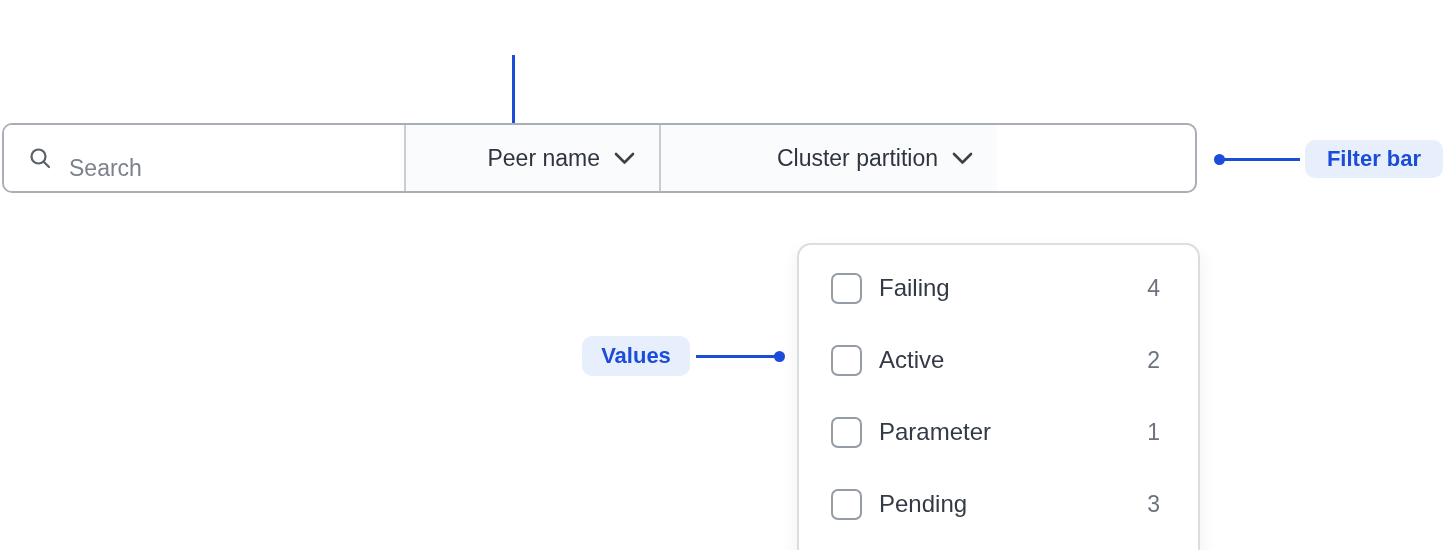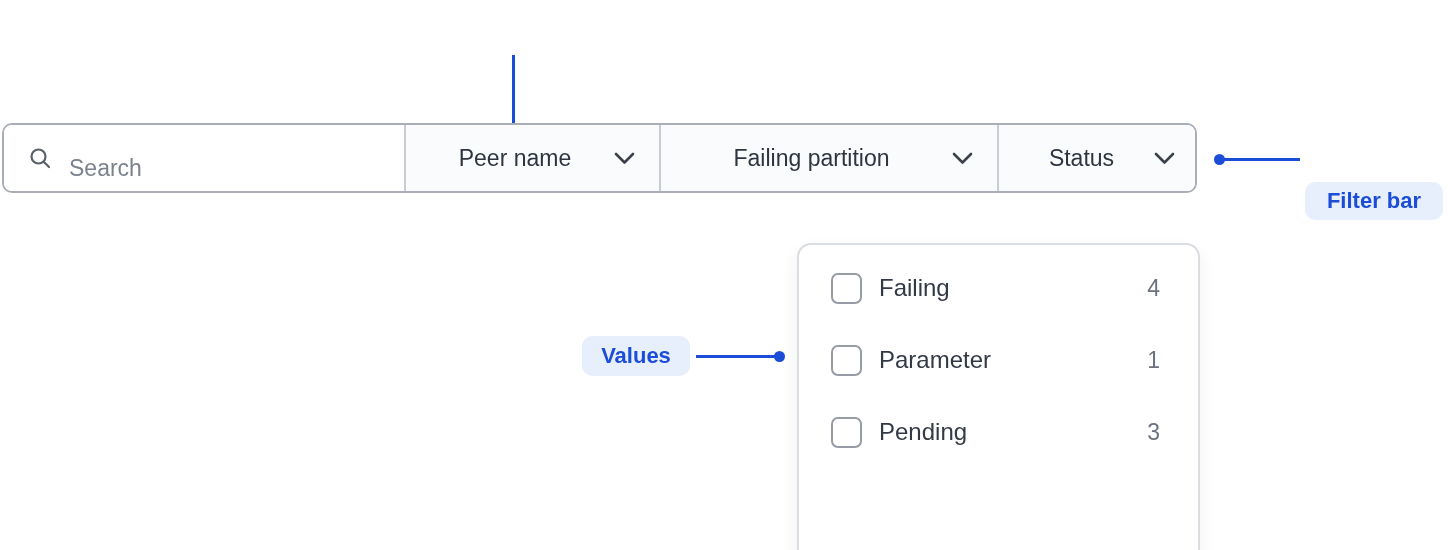--- a/index.html
+++ b/index.html
@@ -12,21 +12,21 @@
 
   
   .badge {
     position: absolute;
     display: flex; align-items: center; justify-content: center;
     background: #e8effc; color: #1b4dd8;
     font-size: 22px; font-weight: 600;
     border-radius: 10px; white-space: nowrap;
   }
   #badge-parameter { left: 437px; top: 13px;  width: 153px; height: 40px; }
-  #badge-filterbar { left: 1305px; top: 140px; width: 138px; height: 38px; margin-top: 42px; }
+  #badge-filterbar { left: 1305px; top: 140px; width: 138px; height: 38px; }
   #badge-values    { left: 582px; top: 336px; width: 108px; height: 40px; }
 
   
   .conn { position: absolute; background: #1b4dd8; }
   .dot  { position: absolute; width: 11px; height: 11px; border-radius: 50%; background: #1b4dd8; }
   #line-parameter { left: 512px; top: 55px;  width: 3px;  height: 87px; }
   #dot-parameter  { left: 508px; top: 137px; }
   #line-filterbar { left: 1220px; top: 158px; width: 80px; height: 3px; }
   #dot-filterbar  { left: 1214px; top: 154px; }
   #line-values    { left: 696px; top: 355px; width: 84px; height: 3px; }
@@ -48,21 +48,21 @@
     border: none; outline: none; background: transparent;
     font-family: inherit; font-size: 23px; color: #2e3540;
     width: 100%; padding: 0; margin-top: 20px;
   }
   .fb-search input::placeholder { color: #7b828c; opacity: 1; }
   .fb-dropdown {
     background: #fafbfc; cursor: pointer;
     padding: 0 24px; justify-content: space-between;
   }
   .fb-dropdown .fb-label {
-    flex: 1; text-align: center;
+    flex: 1; text-align: right;
     font-size: 23px; font-weight: 500; color: #2e3540; white-space: nowrap;
   }
   .fb-dropdown .chev { flex: 0 0 auto; margin-left: 14px; display: block; }
   #dd-peer    { flex: 0 0 255px; }
   #dd-cluster { flex: 0 0 338px; }
   #dd-status  { flex: 0 0 202px; }
 
   
   .panel {
     position: absolute; left: 797px; top: 205px;
@@ -114,43 +114,42 @@
     </div>
 
     <div class="fb-section fb-dropdown" id="dd-peer">
       <span class="fb-label">Peer name</span>
       <svg class="chev" width="21" height="13" viewBox="0 0 21 13" fill="none" stroke="#3a414b" stroke-width="2.6" stroke-linecap="round" stroke-linejoin="round">
         <polyline points="2,2 10.5,10.5 19,2"></polyline>
       </svg>
     </div>
 
     <div class="fb-section fb-dropdown" id="dd-cluster">
-      <span class="fb-label">Failing partition</span>
+      <span class="fb-label">Cluster partition</span>
       <svg class="chev" width="21" height="13" viewBox="0 0 21 13" fill="none" stroke="#3a414b" stroke-width="2.6" stroke-linecap="round" stroke-linejoin="round">
         <polyline points="2,2 10.5,10.5 19,2"></polyline>
       </svg>
     </div>
 
-    <div class="fb-section fb-dropdown" id="dd-status">
-      <span class="fb-label">Status</span>
-      <svg class="chev" width="21" height="13" viewBox="0 0 21 13" fill="none" stroke="#3a414b" stroke-width="2.6" stroke-linecap="round" stroke-linejoin="round">
-        <polyline points="2,2 10.5,10.5 19,2"></polyline>
-      </svg>
-    </div>
 
   </div>
 
   <div class="panel">
 
     <div class="option-row">
       <span class="checkbox"></span>
       <span class="option-label">Failing</span>
       <span class="option-count">4</span>
     </div>
 
+    <div class="option-row">
+      <span class="checkbox"></span>
+      <span class="option-label">Active</span>
+      <span class="option-count">2</span>
+    </div>
 
     <div class="option-row">
       <span class="checkbox"></span>
       <span class="option-label">Parameter</span>
       <span class="option-count">1</span>
     </div>
 
     <div class="option-row">
       <span class="checkbox"></span>
       <span class="option-label">Pending</span>

